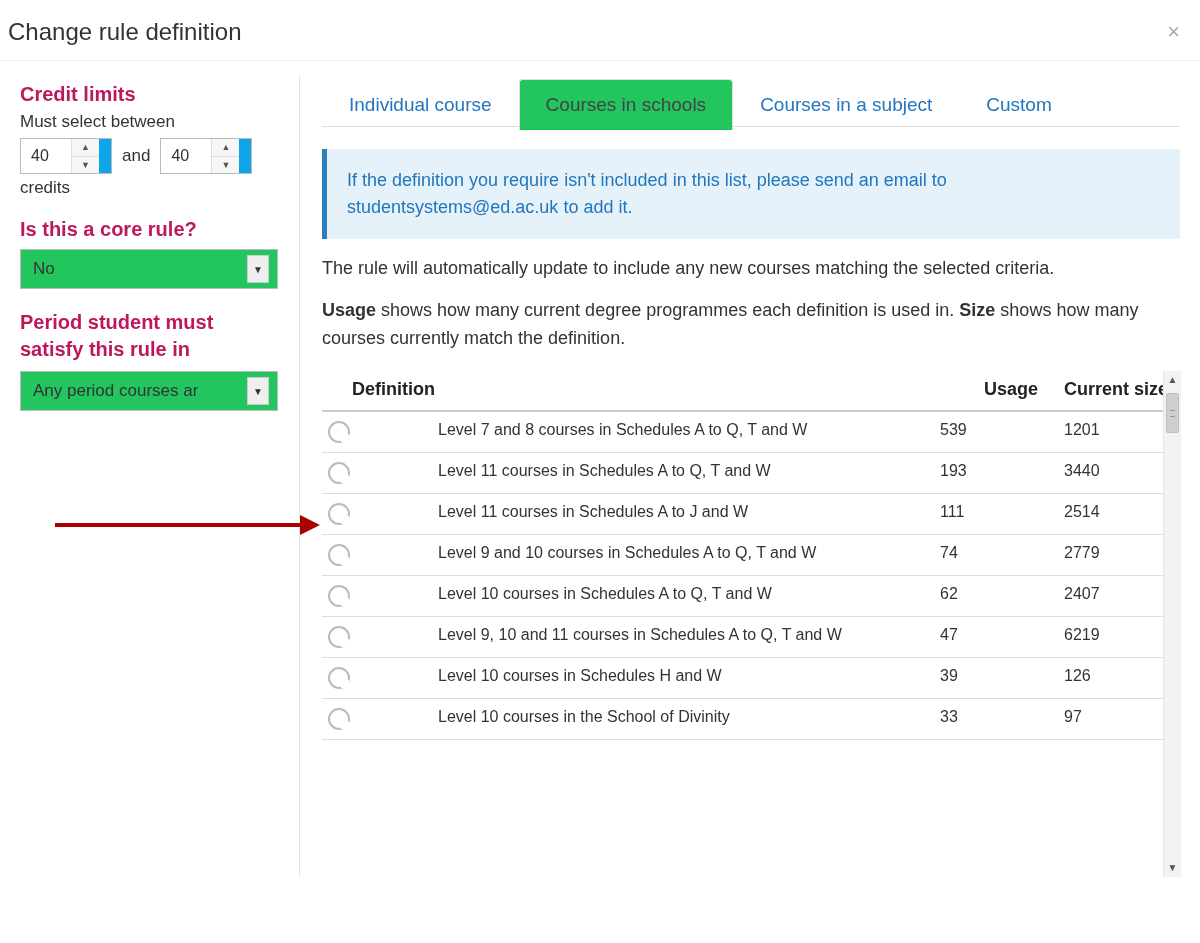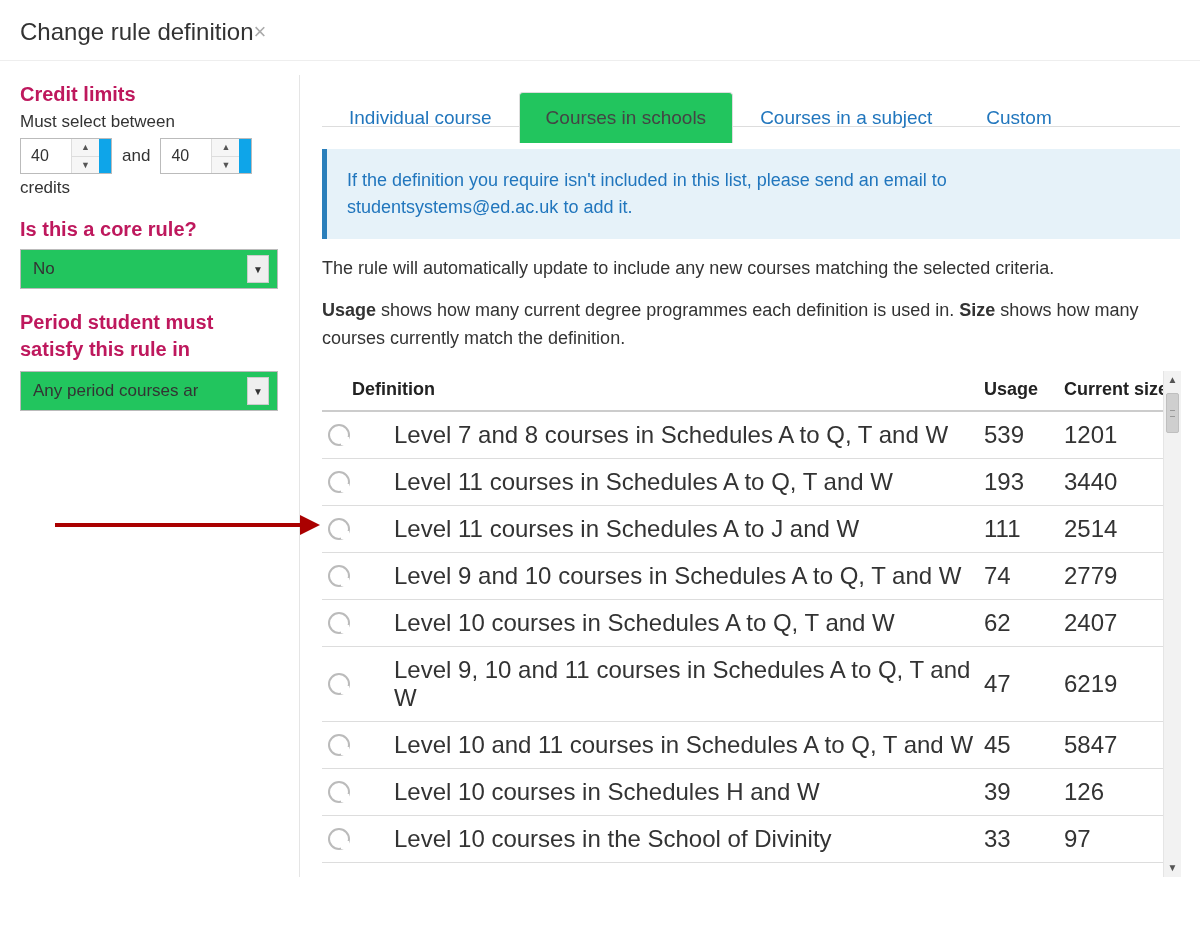--- a/index.html
+++ b/index.html
@@ -1,49 +1,49 @@
 <!DOCTYPE html>
 <html><head>
 <meta charset="utf-8">
 <style>
   * { box-sizing: border-box; }
   html, body { margin:0; padding:0; font-family: "Segoe UI", "Helvetica Neue", Arial, sans-serif; color:#333; background:#fff; }
   .dialog { width:1200px; height:943px; position:relative; }
-  .dlg-header { padding:18px 20px 14px 20px; border-bottom:1px solid #eee; display:flex; justify-content:flex-start; align-items:center; }
+  .dlg-header { padding:18px 20px 14px 8px; border-bottom:1px solid #eee; display:flex; justify-content:space-between; align-items:center; }
   .dlg-title { font-size:24px; font-weight:400; color:#333; }
   .dlg-close { font-size:22px; color:#aaa; cursor:pointer; line-height:1; }
   .dlg-body { display:flex; padding:14px 20px 0 20px; }
   .sidebar { width:280px; border-right:1px solid #e5e5e5; padding-right:18px; }
   .main { flex:1; padding-left:22px; position:relative; }
   .sb-h { font-weight:700; font-size:20px; color:#be185d; margin:8px 0 6px; }
   .sb-lbl { font-size:17px; color:#333; margin:4px 0 6px; }
   .inline { display:flex; align-items:center; gap:10px; margin:6px 0 4px; }
   .spinbox { display:flex; align-items:center; border:1px solid #bbb; height:36px; width:92px; background:#0ea5e9; }
   .spinbox input { border:none; width:50px; height:100%; padding:0 0 0 10px; font-size:16px; color:#333; outline:none; }
   .spin-btns { width:28px; height:100%; display:flex; flex-direction:column; border-left:1px solid #ddd; }
   .spin-btn { flex:1; display:flex; align-items:center; justify-content:center; font-size:9px; color:#555; cursor:pointer; background:#f6f6f6; }
   .spin-btn + .spin-btn { border-top:1px solid #ddd; }
   .select { display:flex; align-items:center; justify-content:space-between; border:1px solid #bbb; height:40px; padding:0 8px 0 12px; font-size:17px; color:#333; background:#22c55e; width:258px; margin-top:8px; cursor:pointer; }
   .sel-caret { width:22px; height:28px; background:#efefef; border:1px solid #ccc; display:flex; align-items:center; justify-content:center; font-size:10px; color:#333; }
   .block { margin-top:20px; }
   .tabs { display:flex; border-bottom:1px solid #ddd; }
-  .tab { padding:14px 26px 14px; font-size:19px; color:#2176bd; cursor:pointer; border:1px solid transparent; border-bottom:none; position:relative; top:17px; }
+  .tab { padding:14px 26px 14px; font-size:19px; color:#2176bd; cursor:pointer; border:1px solid transparent; border-bottom:none; position:relative; top:4px; }
   .tab.active { color:#444; border-color:#ddd; background:#22c55e; border-radius:4px 4px 0 0; }
   .infobox { margin:22px 0 16px; background:#e6f2f9; border-left:5px solid #2a7fbb; padding:18px 20px; font-size:18px; color:#2176bd; line-height:1.5; }
   .infobox a { color:#2176bd; text-decoration:none; }
   .desc { font-size:18px; color:#333; line-height:1.55; }
   .desc + .desc { margin-top:14px; }
   .desc b { font-weight:700; }
   .tbl-wrap { position:relative; margin-top:14px; }
   .scroll-area { height:510px; overflow-y:auto; padding-right:6px; }
   .tbl-head { display:flex; border-bottom:2px solid #ccc; padding:12px 0 10px; font-weight:700; font-size:18px; color:#222; }
   .col-def { flex:1; padding-left:6px;margin-left:24px; }
   .col-usage { width:80px; }
   .col-size { width:110px; }
-  .row { display:flex; align-items:center; border-bottom:1px solid #ddd; padding:9px 0; font-size:24px; color:#333; }
+  .row { display:flex; align-items:flex-start; border-bottom:1px solid #ddd; padding:9px 0; font-size:16px; color:#333;gap:44px; }
   .radio { width:22px; height:22px; border:2px solid #bbb; border-radius:50%; margin:0 14px 0 6px; flex-shrink:0; position:relative; }
   .radio::after{ content:""; position:absolute; right:-1px; bottom:-1px; width:8px; height:8px; background:#fff; }
   .row .col-def { flex:1; }
   .row .col-usage { width:80px; }
   .row .col-size { width:110px; }
   .scrollbar { position:absolute; right:-1px; top:4px; bottom:0; width:18px; background:#f2f2f2; border-left:1px solid #e5e5e5; display:flex; flex-direction:column; align-items:center; }
   .sb-arrow { height:18px; width:100%; display:flex; align-items:center; justify-content:center; font-size:10px; color:#555; cursor:pointer; }
   .sb-track { flex:1; width:100%; position:relative; }
   .sb-thumb { position:absolute; top:4px; left:2px; right:2px; height:40px; background:#cfcfcf; border:1px solid #bfbfbf; border-radius:2px; }
   .sb-thumb::before, .sb-thumb::after { content:""; position:absolute; left:3px; right:3px; height:1px; background:#999; }
@@ -157,26 +157,20 @@
                 <span class="col-size">2407</span>
               </div>
               <div class="row">
                 <span class="radio"></span>
                 <span class="col-def">Level 9, 10 and 11 courses in Schedules A to Q, T and W</span>
                 <span class="col-usage">47</span>
                 <span class="col-size">6219</span>
               </div>
               <div class="row">
                 <span class="radio"></span>
-                <span class="col-def">Level 10 and 11 courses in Schedules A to Q, T and W</span>
-                <span class="col-usage">45</span>
-                <span class="col-size">5847</span>
-              </div>
-              <div class="row">
-                <span class="radio"></span>
                 <span class="col-def">Level 10 courses in Schedules H and W</span>
                 <span class="col-usage">39</span>
                 <span class="col-size">126</span>
               </div>
               <div class="row">
                 <span class="radio"></span>
                 <span class="col-def">Level 10 courses in the School of Divinity</span>
                 <span class="col-usage">33</span>
                 <span class="col-size">97</span>
               </div>

